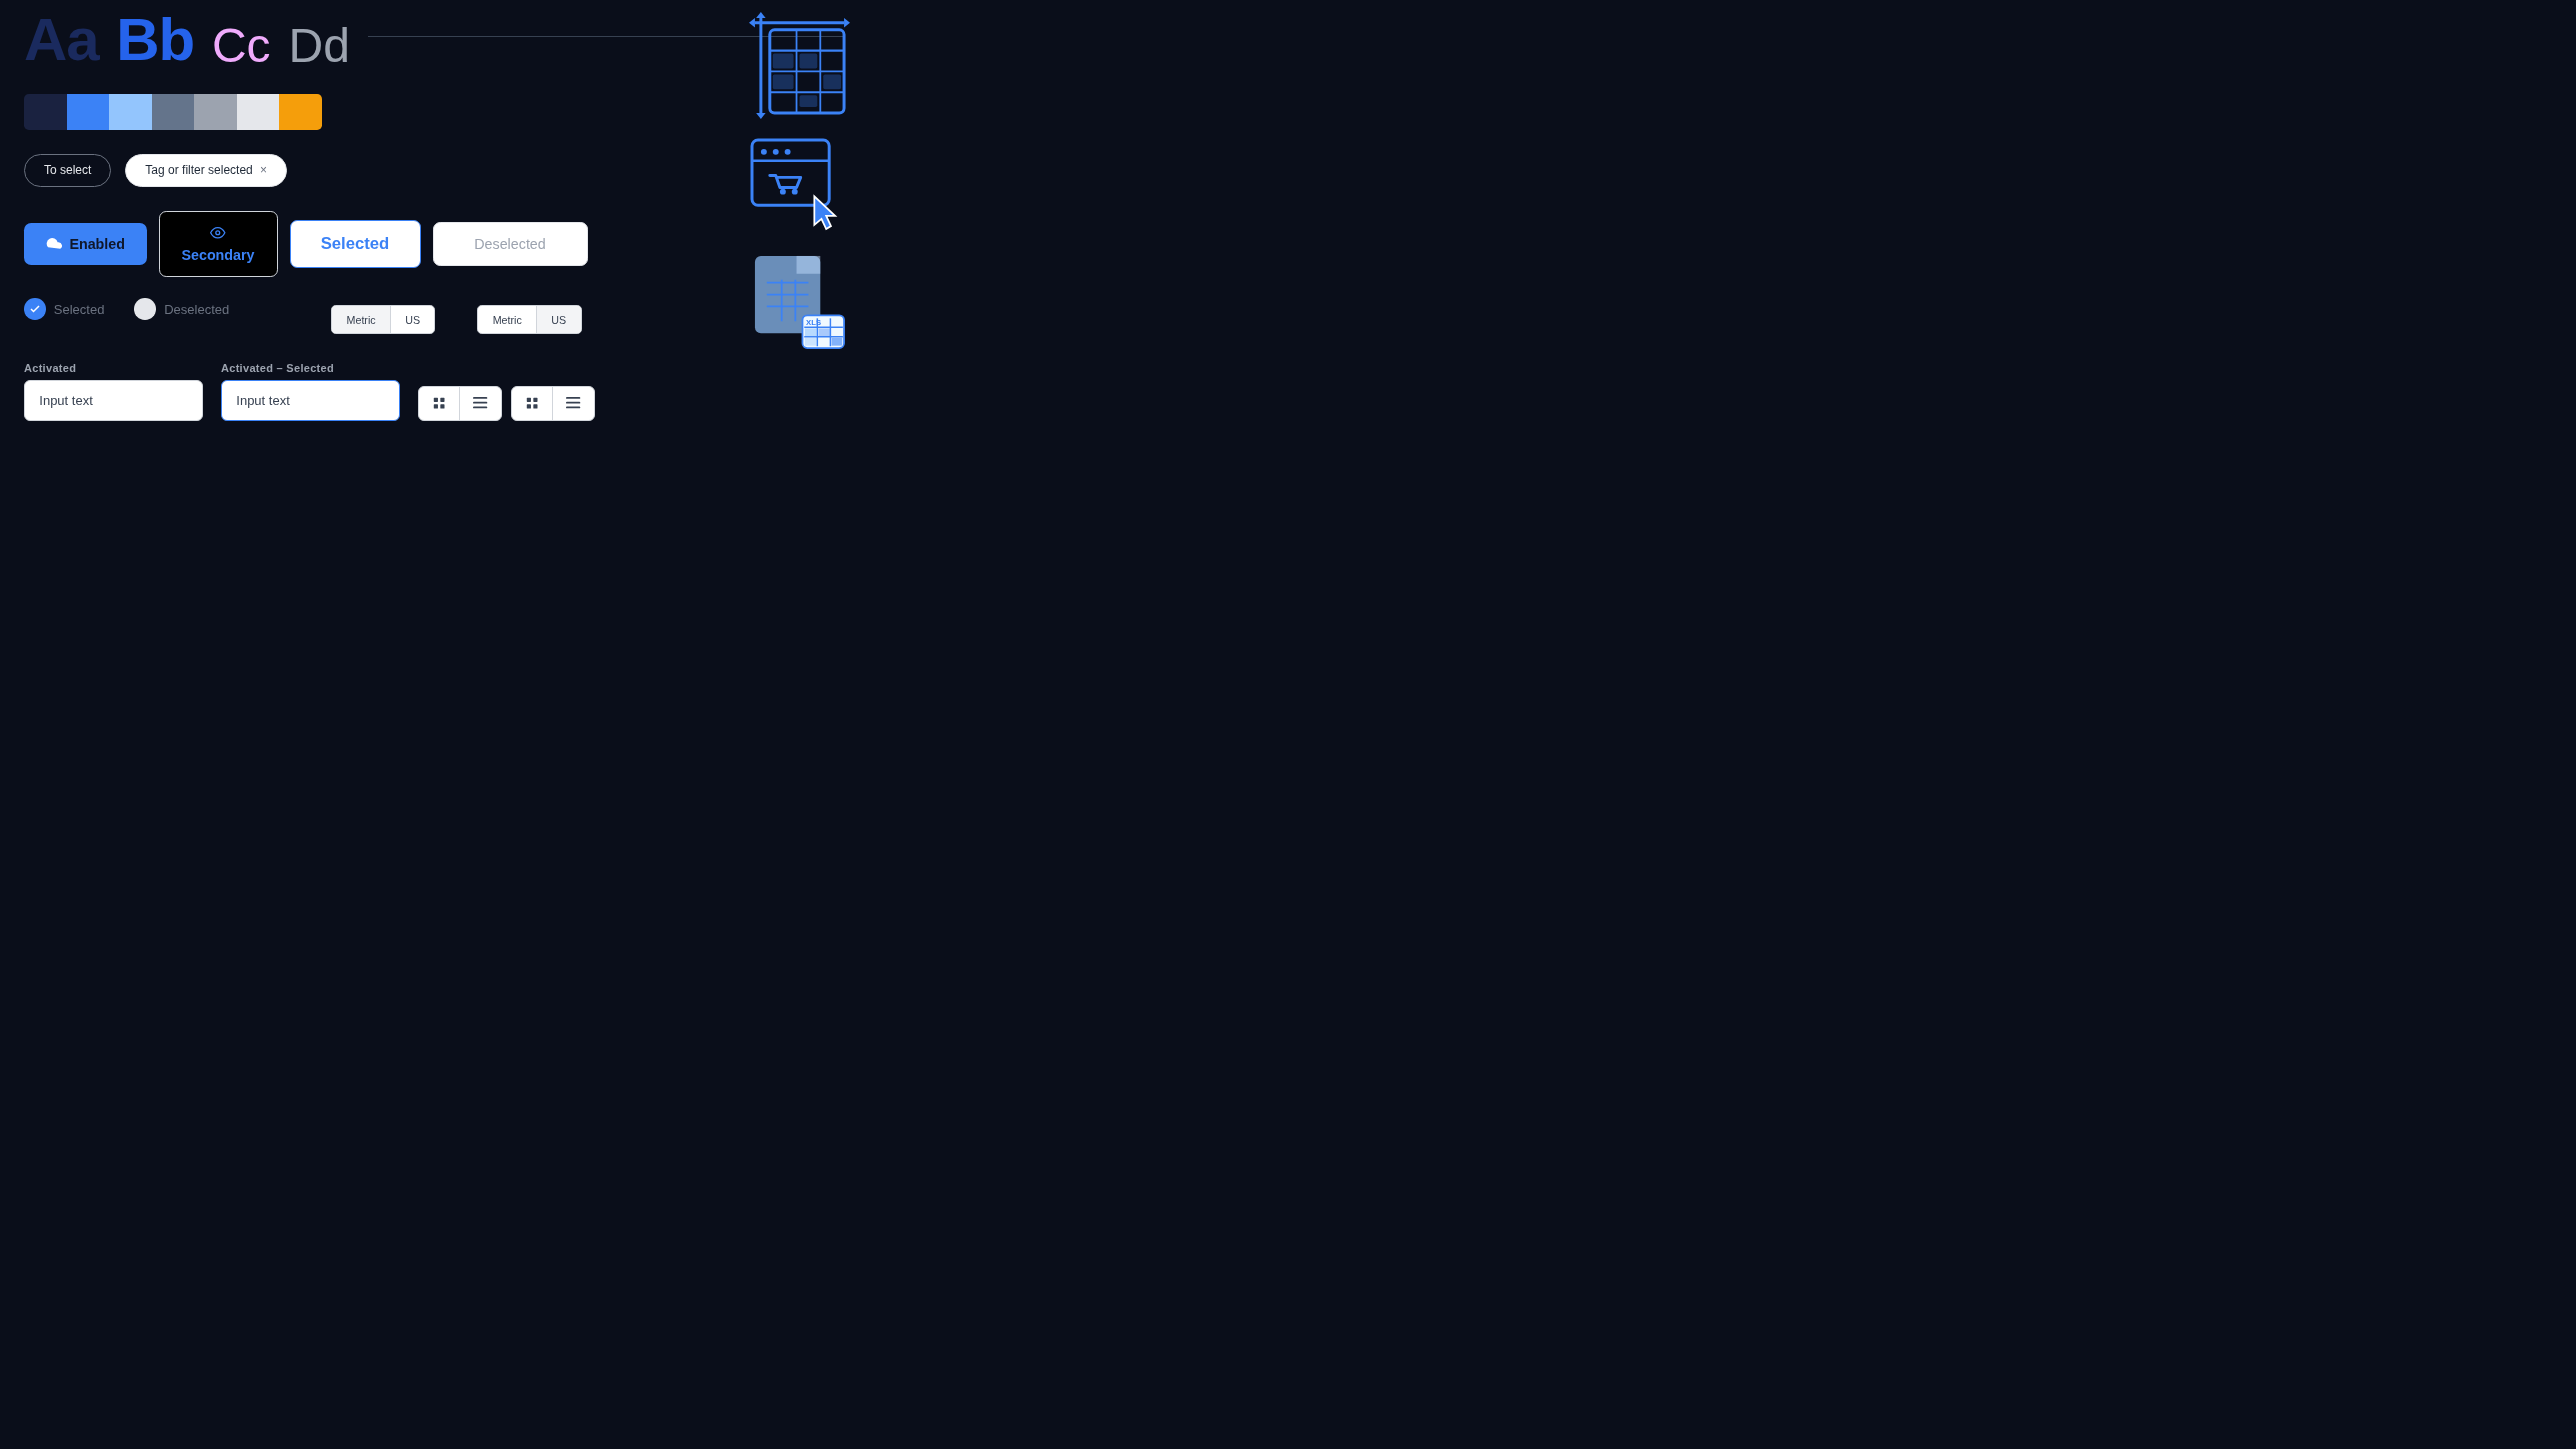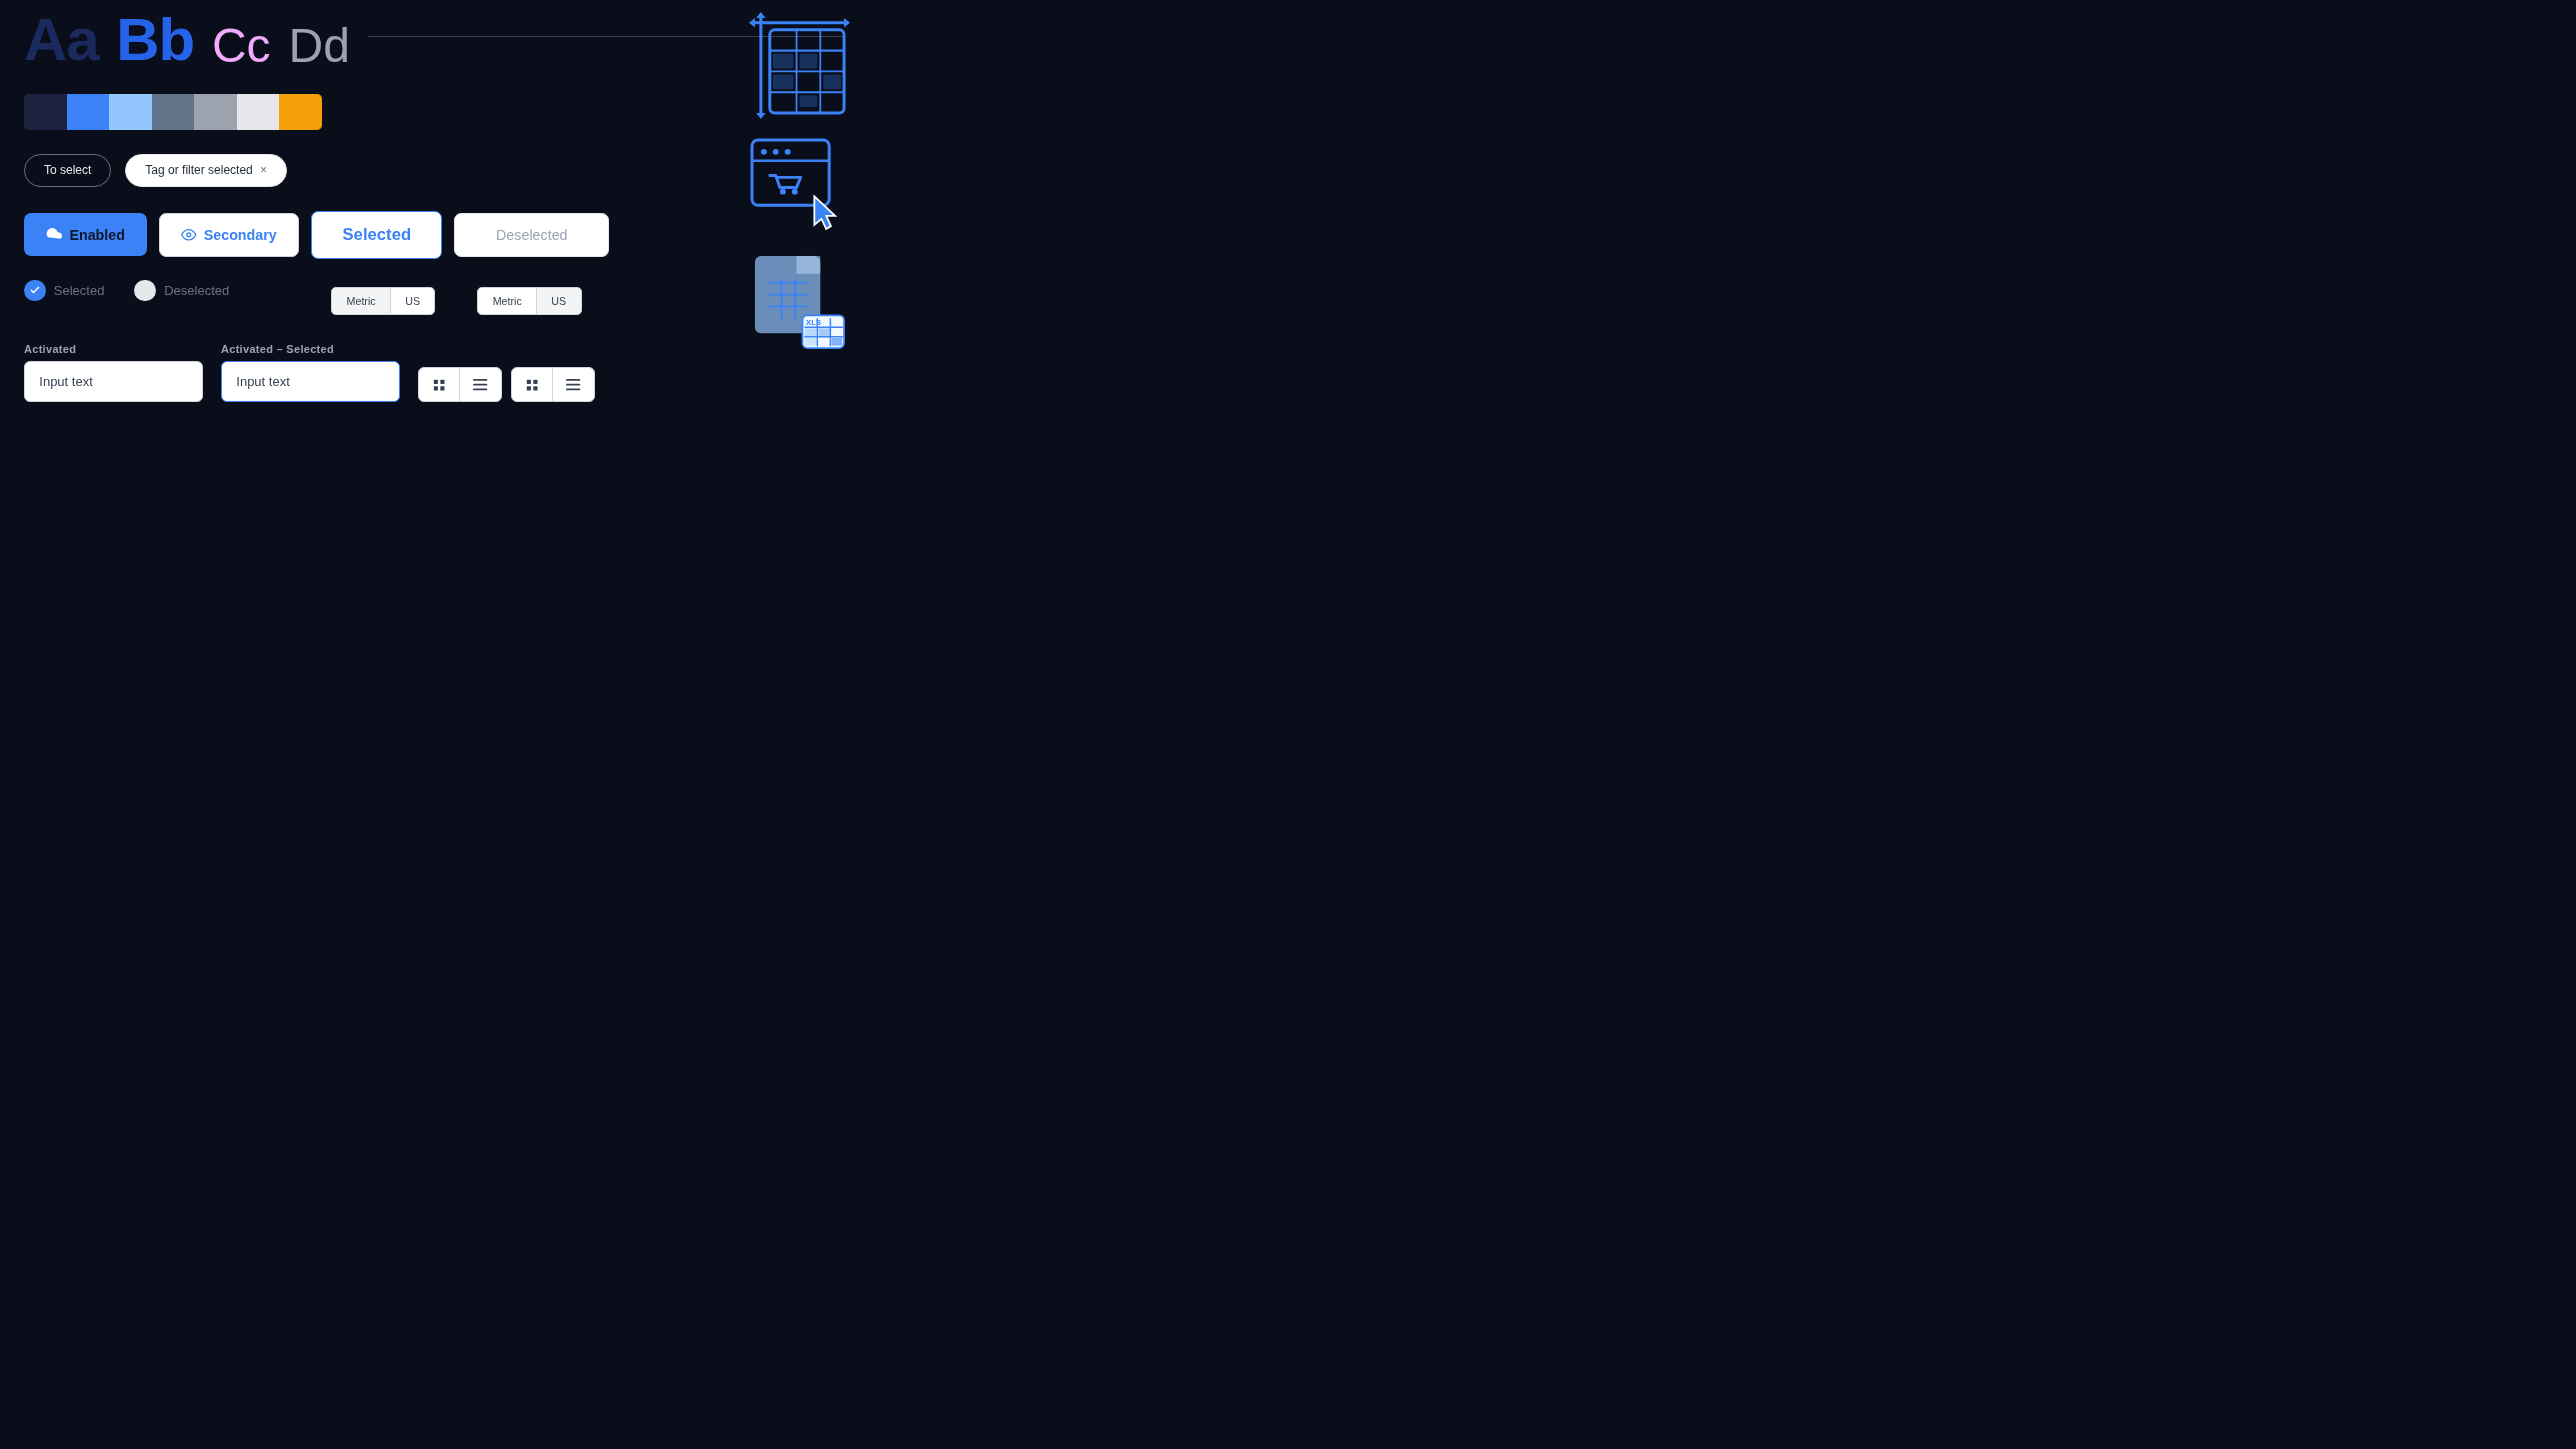--- a/index.html
+++ b/index.html
@@ -125,32 +125,33 @@
       border-radius: 7.2px;
       font-size: 14.3px;
       font-weight: 600;
       cursor: pointer;
       display: flex;
       align-items: center;
       gap: 7.2px;
       min-width: 119px;
     }
     .btn-secondary {
-      background: #ffffff;
+      background: #000000;
       color: #3b82f6;
       border: 1.2px solid #d1d5db;
       padding: 13px 21.5px;
       border-radius: 7.2px;
       font-size: 14.3px;
       font-weight: 600;
       cursor: pointer;
       display: flex;
       align-items: center;
       gap: 7.2px;
       min-width: 119px;
+      flex-direction: column;
     }
     .btn-selected {
       background: white;
       color: #3b82f6;
       border: 1.8px solid #3b82f6;
       padding: 13px 21.5px;
       border-radius: 7.2px;
       font-size: 16.7px;
       font-weight: 600;
       cursor: pointer;

